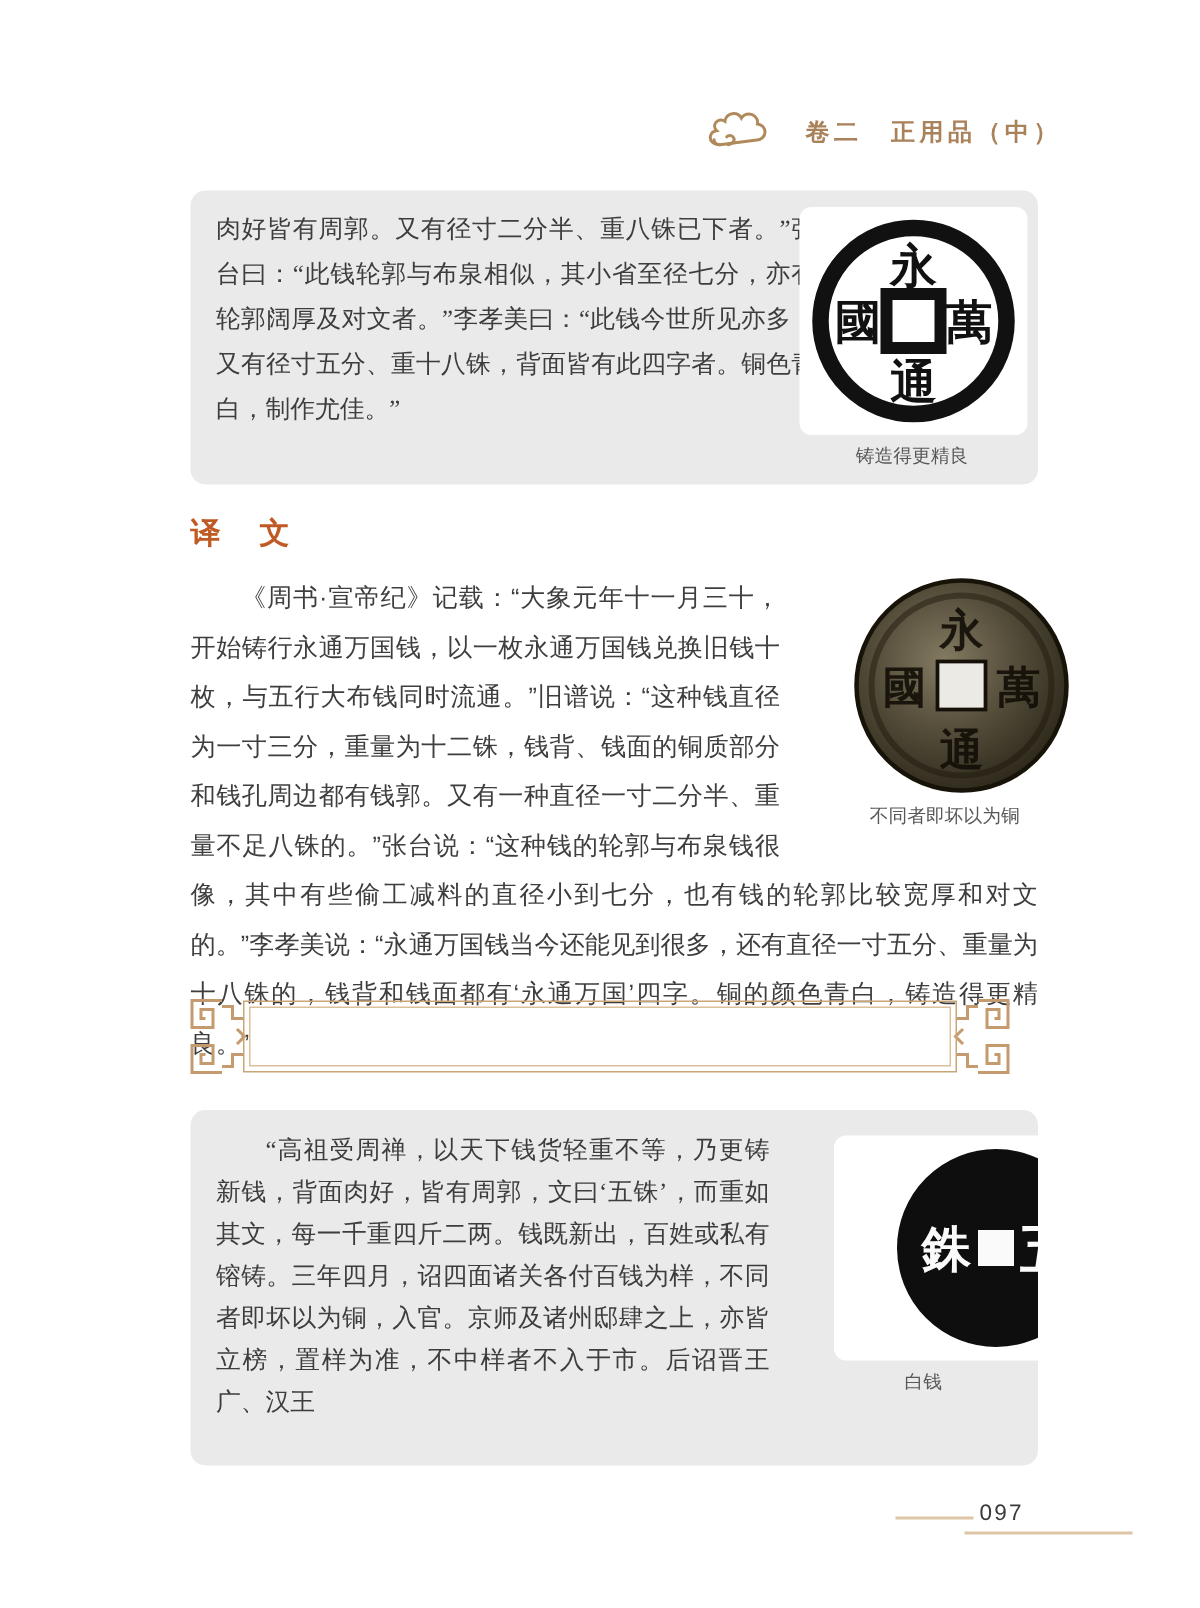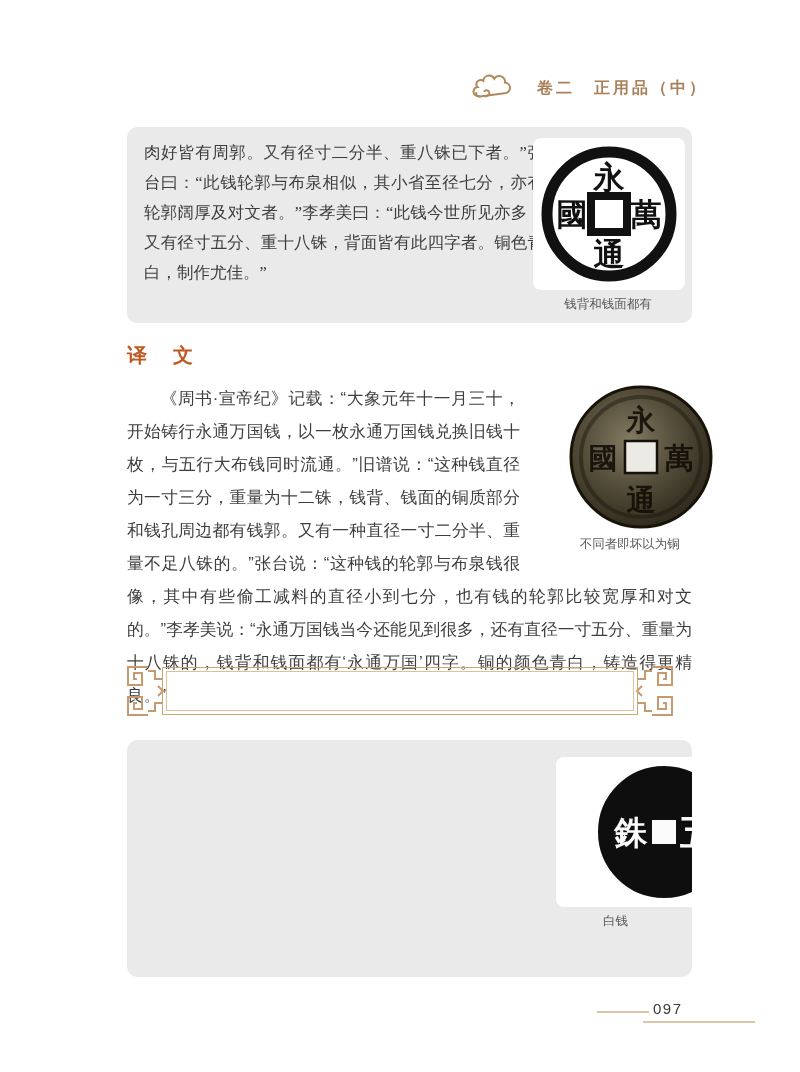--- a/index.html
+++ b/index.html
@@ -79,21 +79,21 @@
         <circle cx="71" cy="71" r="62" fill="none" stroke="#111" stroke-width="11"></circle>
         <rect x="53" y="53" width="36" height="36" fill="none" stroke="#111" stroke-width="8"></rect>
         <g font-family="'Liberation Serif',serif" font-weight="bold" fill="#111" text-anchor="middle" font-size="31">
           <text x="71" y="45">永</text>
           <text x="108" y="82">萬</text>
           <text x="71" y="122">通</text>
           <text x="34" y="82">國</text>
         </g>
       </svg>
     </span>
-    <div class="fig-caption">钱背和钱面都有</div>
+    <div class="fig-caption">铸造得更精良</div>
   </div>
 </div>
 
 <div id="trans">
   <h2>译 文</h2>
   <p>
     <span class="float-fig">
       <svg width="146" height="146" viewBox="0 0 146 146">
         <defs>
           <radialGradient id="bronze" cx="42%" cy="38%" r="75%">
@@ -150,18 +150,19 @@
           <circle cx="70" cy="70" r="64" fill="none" stroke="#0e0e0e" stroke-width="4"></circle>
           <rect x="58" y="58" width="24" height="24" fill="#fafafa"></rect>
           <g font-family="'Liberation Serif',serif" font-weight="bold" fill="#fafafa" text-anchor="middle">
             <text x="37" y="82" font-size="33">銖</text>
             <text x="104" y="83" font-size="36">五</text>
           </g>
         </svg>
       </span>
       <span class="fig-caption" style="display:block;line-height:16px;text-align:center;">白钱</span>
     </span>
+    <span>“高祖受周禅，以天下钱货轻重不等，乃更铸新钱，背面肉好，皆有周郭，文曰‘五铢’，而重如其文，每一千重四斤二两。钱既新出，百姓或私有镕铸。三年四月，诏四面诸关各付百钱为样，不同者即坏以为铜，入官。京师及诸州邸肆之上，亦皆立榜，置样为准，不中样者不入于市。后诏晋王广、汉王</span>
   </p>
 </div>
 
 <div id="rule1" class="rule"></div>
 <div id="pagenum">097</div>
 <div id="rule2" class="rule"></div>
 
 </body></html>

